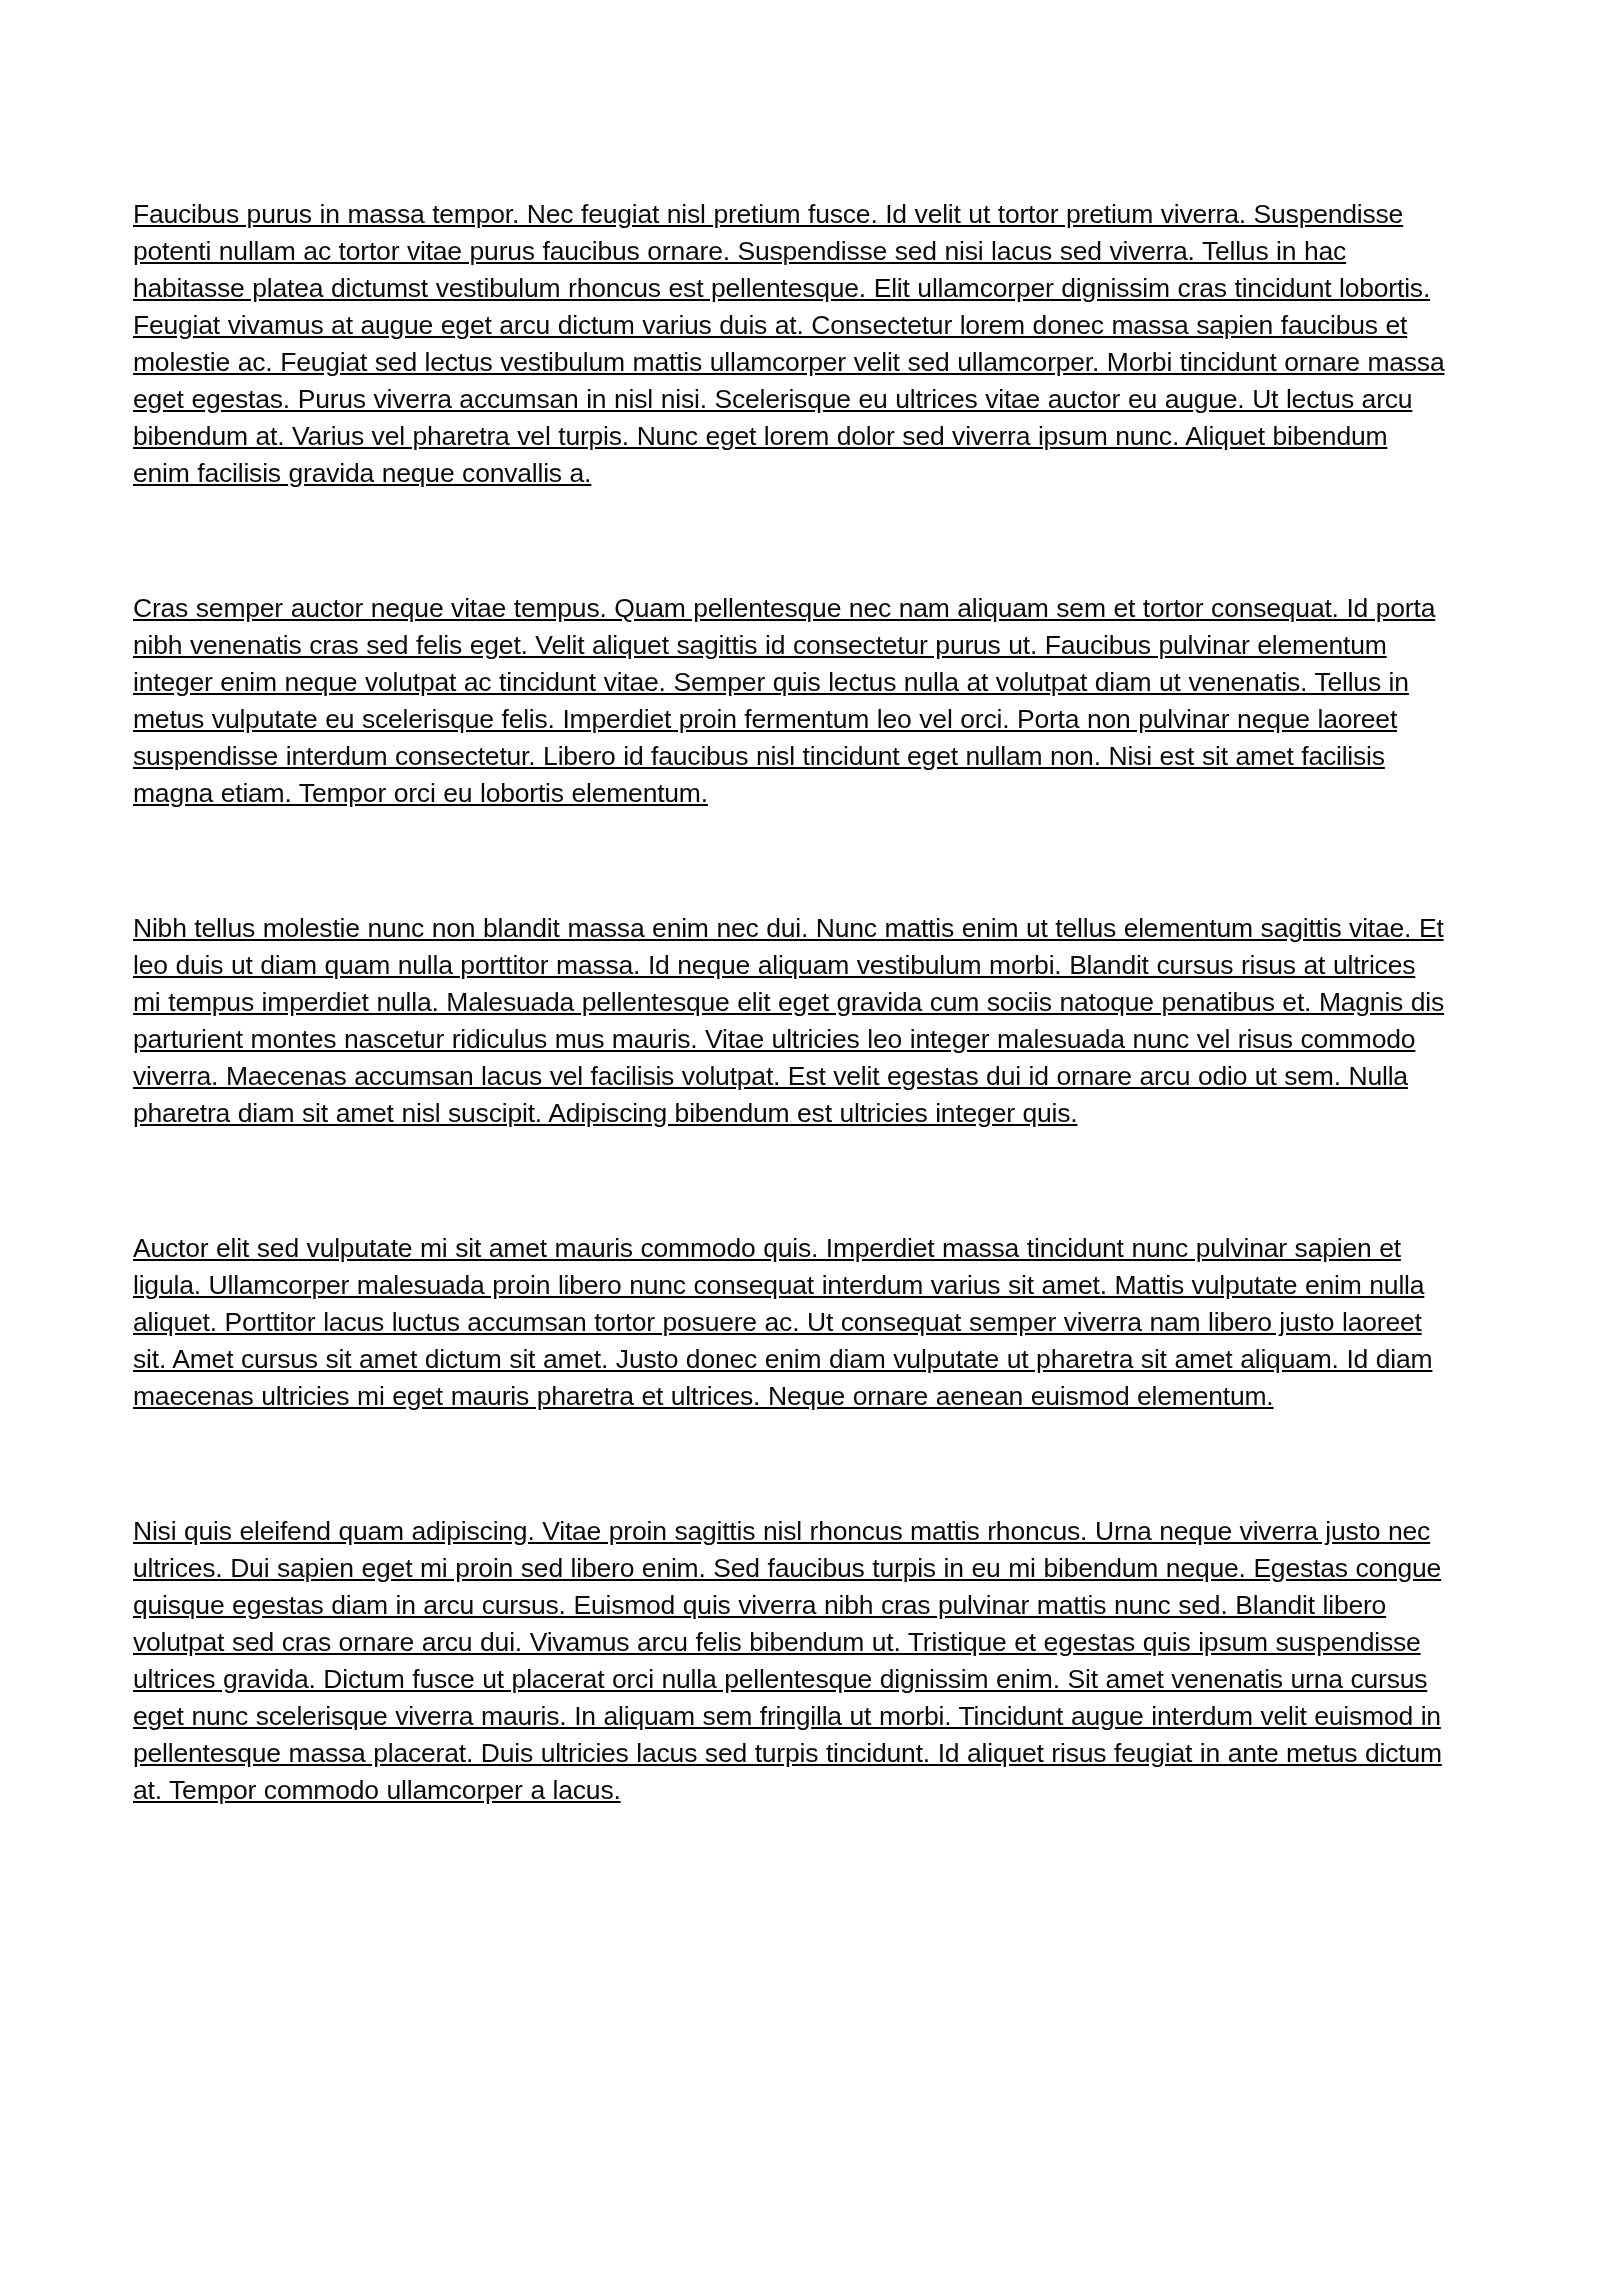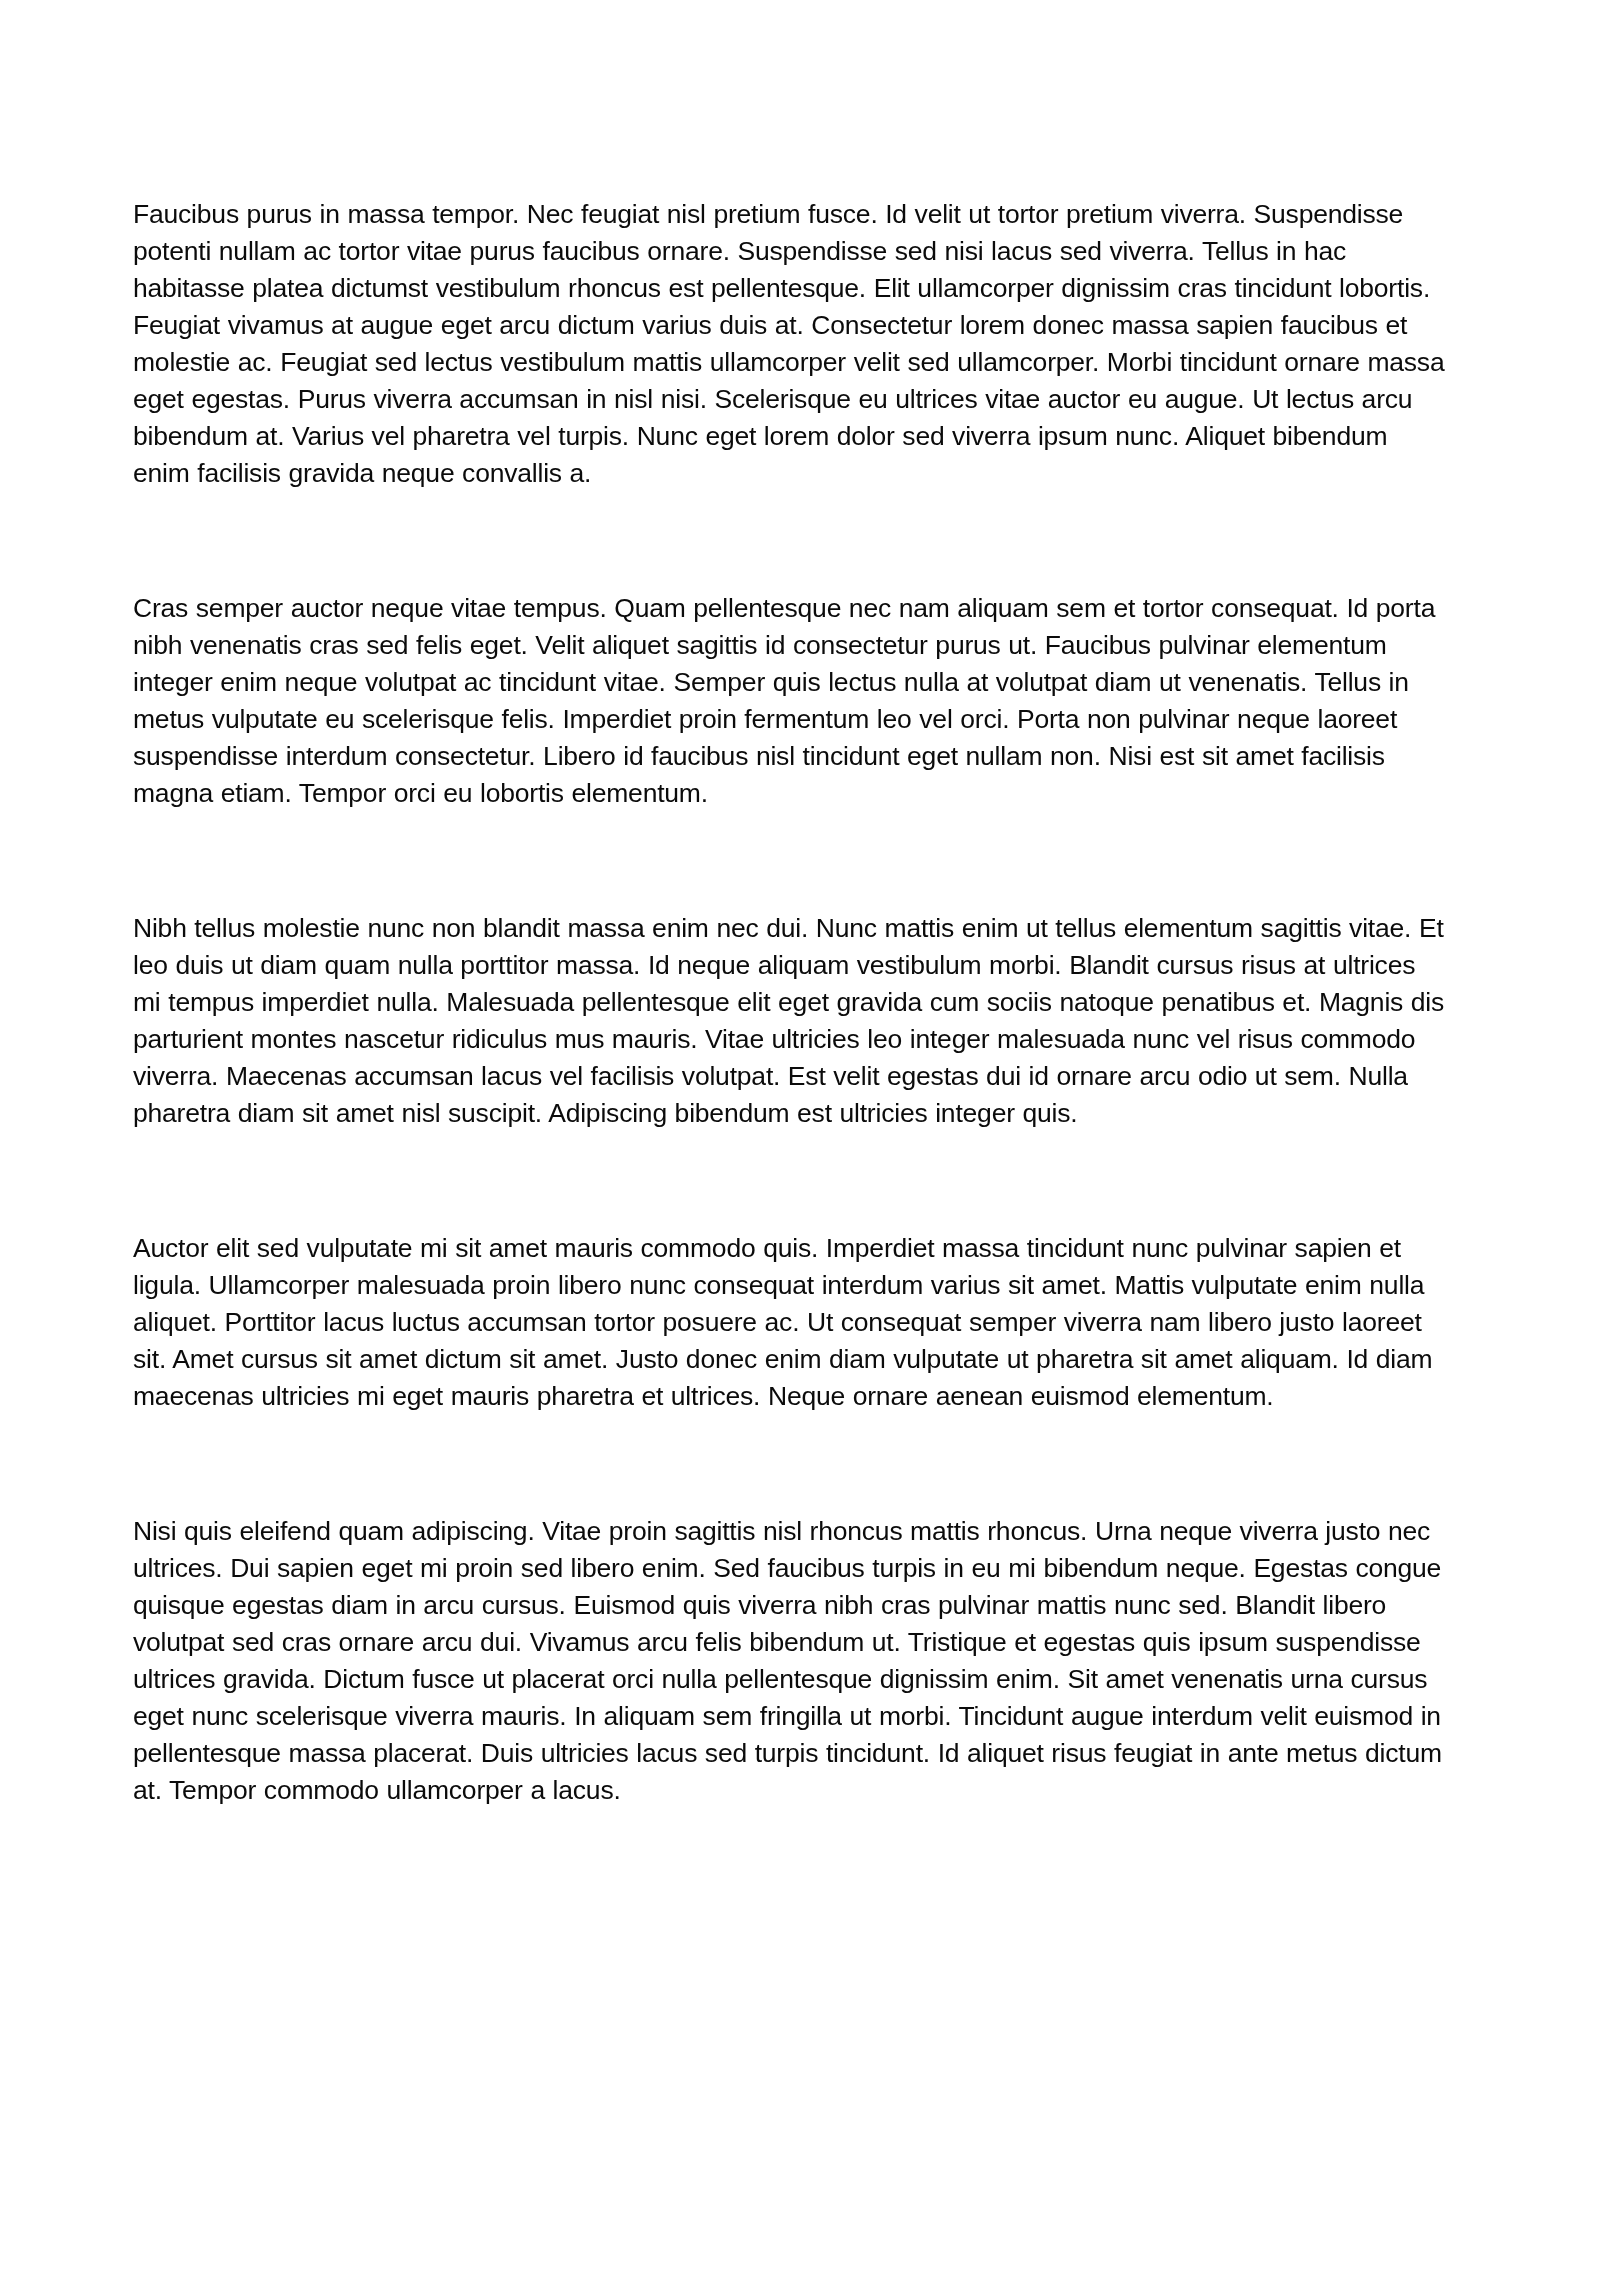--- a/index.html
+++ b/index.html
@@ -8,20 +8,21 @@
     background: #ffffff;
   }
   .page {
     position: relative;
     width: 1621px;
     height: 2293px;
     background: #ffffff;
     box-sizing: border-box;
     padding: 196px 174px 118px 133px;
     overflow: hidden;
+    text-decoration: underline;
   }
   .para {
     margin: 0 0 98px 0;
     font-family: "Liberation Sans", "DejaVu Sans", sans-serif;
     font-size: 26.5px;
     line-height: 37px;
     letter-spacing: -0.2px;
     color: #0b0b0b;
     text-align: left;
     word-spacing: 0.5px;

